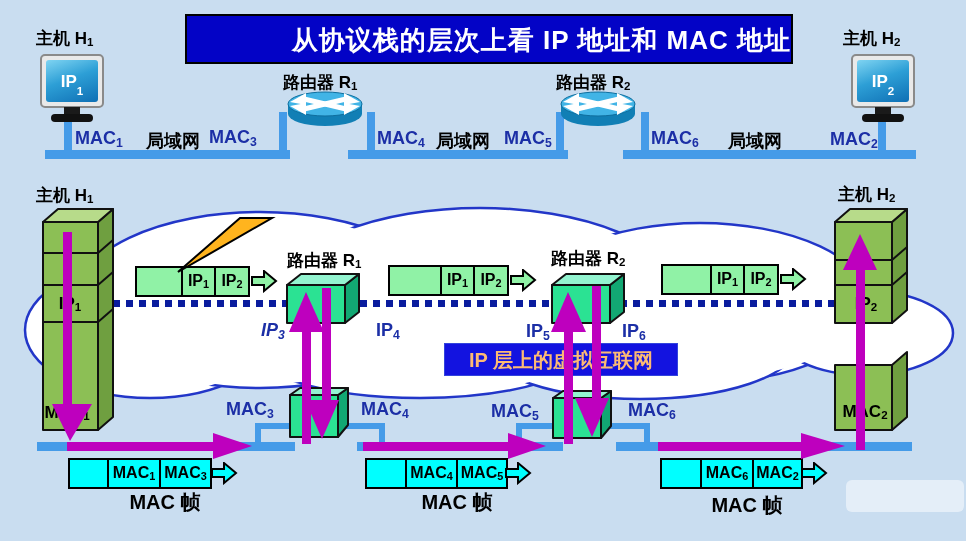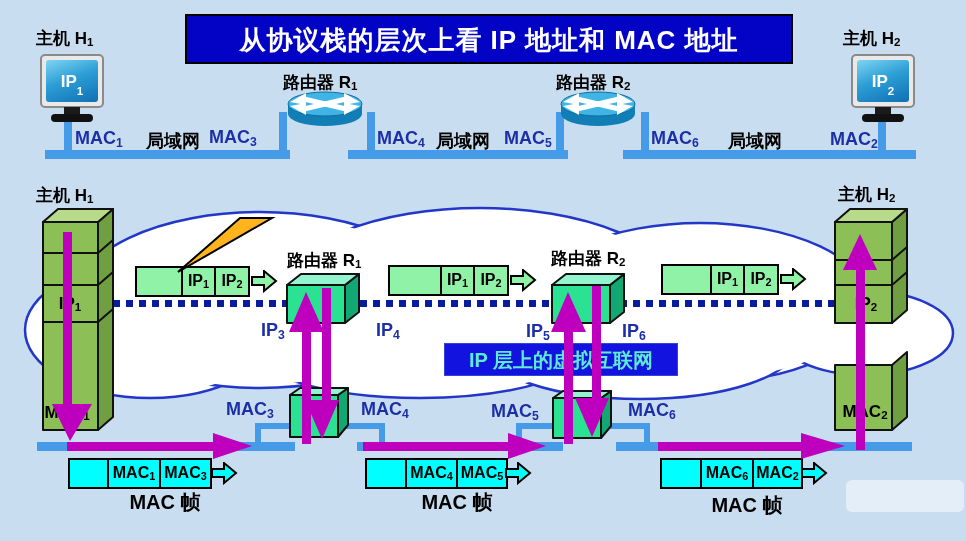--- a/index.html
+++ b/index.html
@@ -5,24 +5,24 @@
   html,body{margin:0;padding:0;}
   body{font-family:"Liberation Sans","DejaVu Sans",sans-serif;}
   #stage{position:relative;width:966px;height:541px;background:#C9DDF0;overflow:hidden;}
   .abs{position:absolute;}
   .lbl{position:absolute;font-weight:bold;white-space:nowrap;}
   .blue{color:#1C2FA6;font-size:18px;}
   .black{color:#000;font-size:18px;font-family:Liberation Mono, monospace;}
   .sub{font-size:68%;vertical-align:-18%;font-weight:bold;}
   .line{position:absolute;background:#459BE8;}
   .titlebox{position:absolute;left:185px;top:14px;width:608px;height:50px;background:#0303C6;
-    border:2px solid #000;color:#fff;font-weight:bold;font-size:26px;text-align:center;
+    border:2px solid #000;color:#fff;font-weight:bold;font-size:26px;text-align:right;
     line-height:48px;letter-spacing:1px;box-sizing:border-box;}
   .banner{position:absolute;left:444px;top:343px;width:234px;height:33px;background:#1313E0;
-    color:#5eead4;font-weight:bold;font-size:20px;text-align:center;line-height:33px;
+    color:#fdba74;font-weight:bold;font-size:20px;text-align:center;line-height:33px;
     border:1px solid #3344DD;box-sizing:border-box;z-index:12;}
   .callout{position:absolute;left:204px;top:191px;width:122px;height:31px;background:#FFB41E;
     border:2px solid #000;border-radius:10px;color:#000;font-weight:bold;font-size:17px;
     text-align:center;line-height:27px;box-sizing:border-box;z-index:14;}
   .monitor{position:absolute;width:64px;height:54px;background:#E9E9E9;border:2px solid #8A8A8A;
     border-radius:5px;box-sizing:border-box;z-index:6;}
   .screen{position:absolute;left:4px;top:4px;right:4px;bottom:4px;border-radius:3px;
     background:linear-gradient(160deg,#7FD4F2 0%,#2D9FD6 45%,#0F6FB4 100%);
     color:#fff;font-weight:bold;font-size:17px;text-align:center;line-height:44px;}
   .neck{position:absolute;width:16px;height:8px;background:#1a1a1a;z-index:6;}
@@ -246,21 +246,21 @@
       <span><span>IP</span><span class="sub">1</span></span>
       </div>
     <div class="pcell" style="width:32px;">
       <span><span>IP</span><span class="sub">2</span></span>
       </div>
   </div>
   <svg class="abs z10" style="left:780px;top:268px;" width="27" height="23" viewBox="0 0 27 23">
     <polygon points="1,7 13,7 13,1 25,11 13,21 13,15 1,15" fill="#90F2A6" stroke="#000" stroke-width="2"></polygon>
   </svg>
 
-  <span class="lbl blue" style="left:261px;top:320px;z-index:11;">
+  <span class="lbl blue" style="left:261px;top:320px;z-index:11;font-style:italic;">
     <span>IP</span><span class="sub">3</span></span>
   <span class="lbl blue" style="left:376px;top:320px;z-index:11;">
     <span>IP</span><span class="sub">4</span></span>
   <span class="lbl blue" style="left:526px;top:321px;z-index:11;">
     <span>IP</span><span class="sub">5</span></span>
   <span class="lbl blue" style="left:622px;top:321px;z-index:11;">
     <span>IP</span><span class="sub">6</span></span>
 
   <div class="banner">IP 层上的虚拟互联网</div>
 

